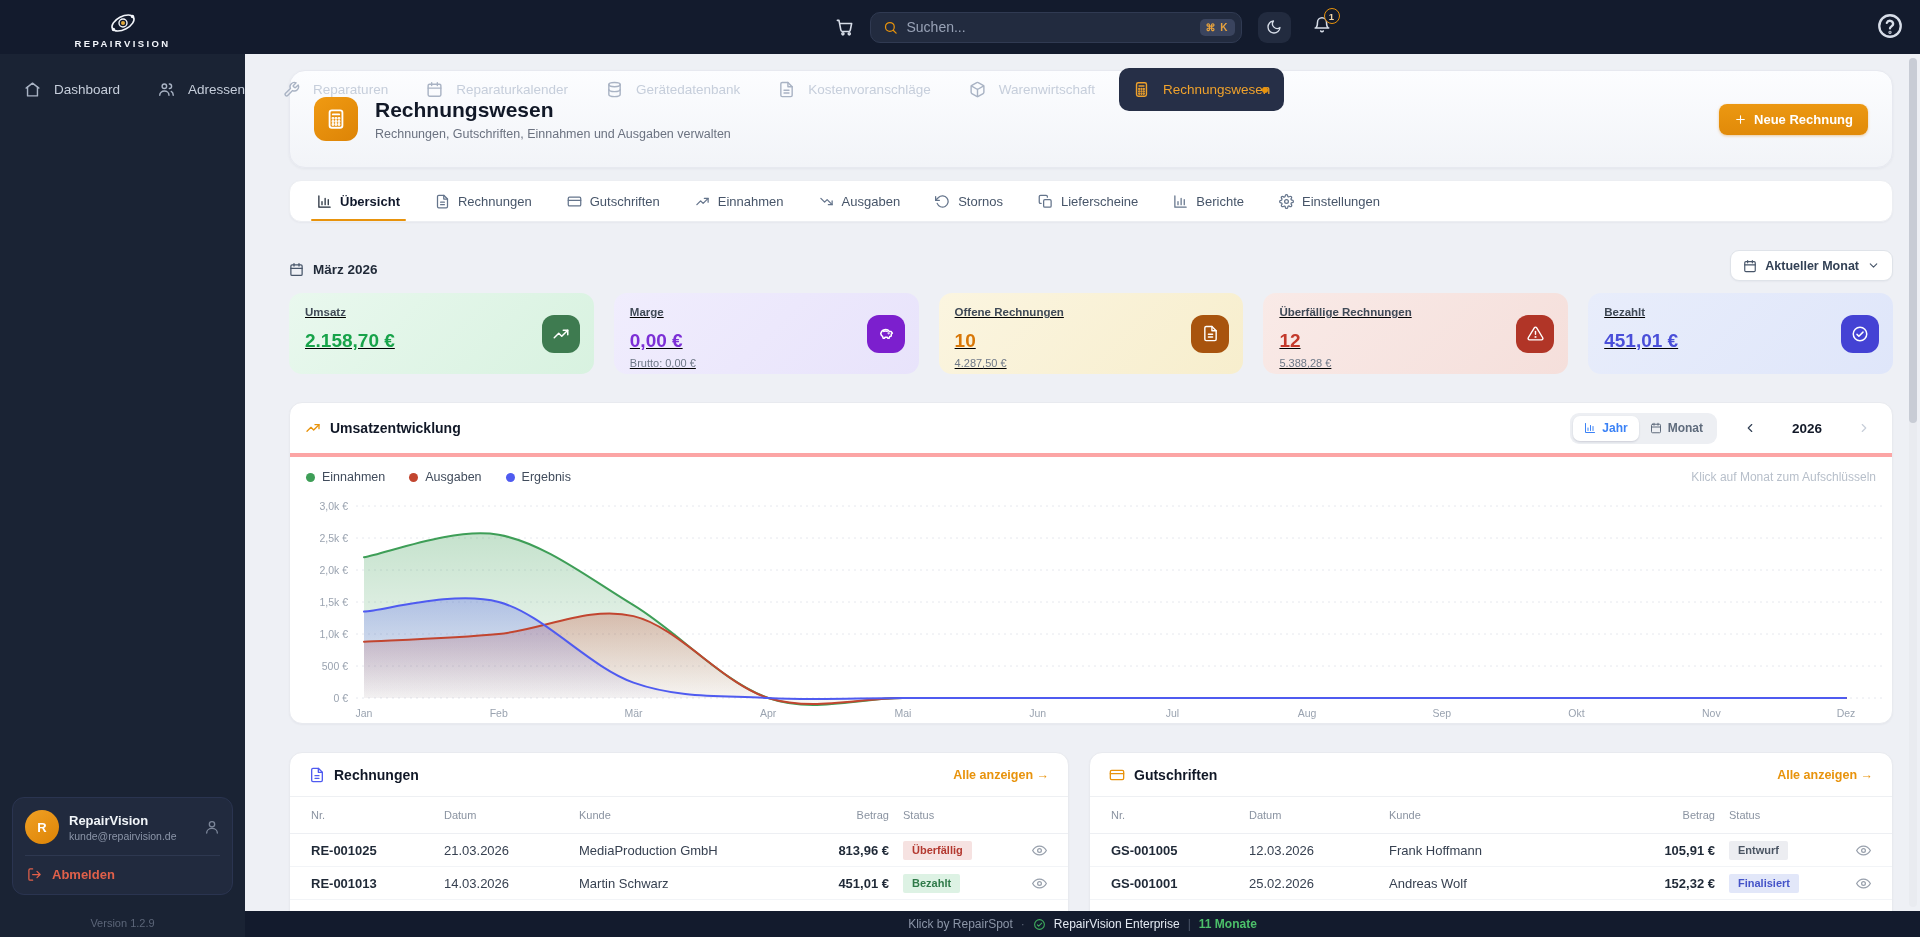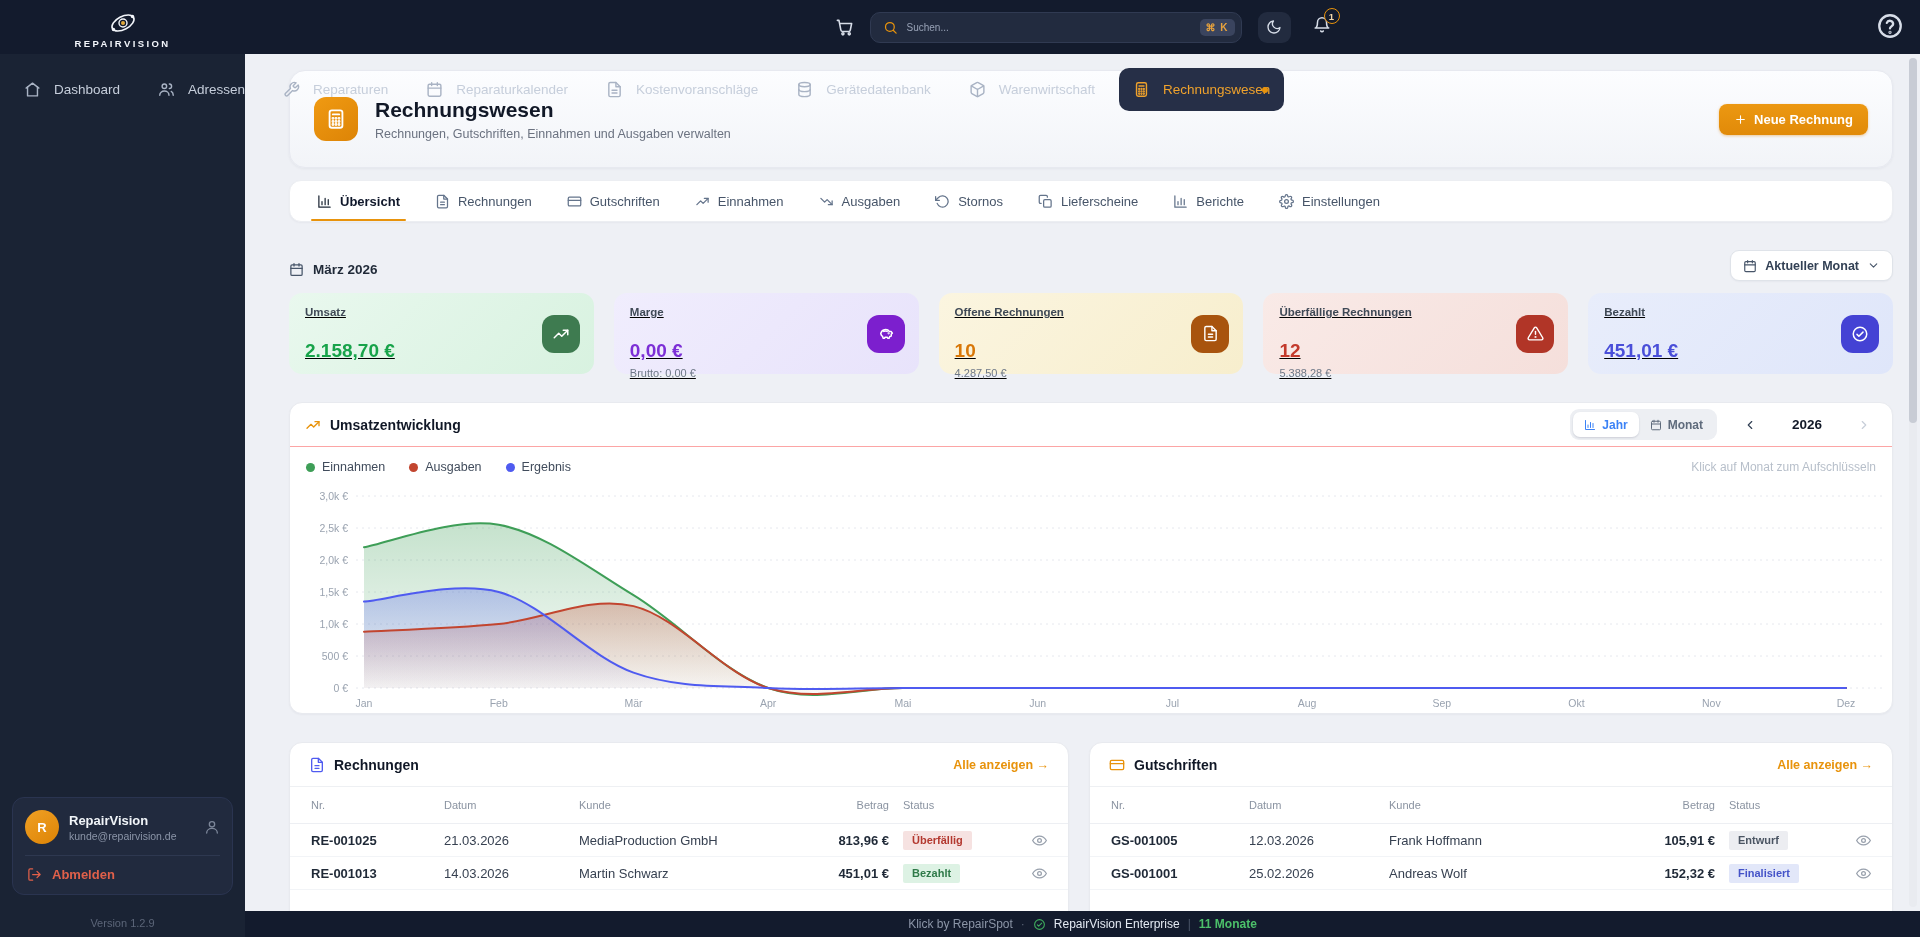--- a/index.html
+++ b/index.html
@@ -8,21 +8,21 @@
   .page { position:relative; width:1920px; height:937px; overflow:hidden; background:#eef0f5; }
 
   
   .topbar { position:absolute; top:0; left:0; width:1920px; height:54px; background:#131b2d; display:flex; align-items:center; z-index:30; }
   .logo { width:245px; height:54px; display:flex; flex-direction:column; align-items:center; justify-content:center; gap:2px; padding-top:4px; }
   .logo svg { display:block; }
   .logo-text { color:#f3f6fb; font-size:9.5px; font-weight:700; letter-spacing:2.4px; }
   .topbar-main { flex:1; display:flex; align-items:center; justify-content:center; gap:16px; position:relative; height:100%; }
   .icon-btn { background:none; border:none; cursor:pointer; display:flex; align-items:center; justify-content:center; color:#d7dde8; }
   .searchbox { width:372px; height:31px; background:#222b3f; border:1px solid #303a52; border-radius:10px; display:flex; align-items:center; padding:0 6px 0 12px; gap:9px; }
-  .searchbox input { flex:1; background:transparent; border:none; outline:none; color:#aab3c5; font-size:10px; font-family:"Liberation Sans",sans-serif; }
+  .searchbox input { flex:1; background:transparent; border:none; outline:none; color:#aab3c5; font-size:14px; font-family:"Liberation Sans",sans-serif; }
   .searchbox input::placeholder { color:#98a2b6; }
   .kbd { background:#3a445e; color:#e8a33d; font-size:10px; font-weight:700; border-radius:5px; padding:3px 6px; letter-spacing:1px; }
   .moon-btn { width:33px; height:31px; background:#222b3f; border-radius:9px; }
   .bell-wrap { position:relative; margin-left:6px; }
   .badge-count { position:absolute; top:-8px; right:-9px; width:16px; height:16px; border-radius:50%; border:1.5px solid #e8930c; background:#131b2d; color:#f4d9ab; font-size:9.5px; font-weight:700; display:flex; align-items:center; justify-content:center; }
   .help-btn { position:absolute; right:16px; top:12px; }
 
   
   .sidebar { position:absolute; top:54px; left:0; width:245px; height:883px; background:#1a2334; z-index:20; }
   .nav { padding-top:14px; display:flex; flex-direction:row; }
@@ -61,31 +61,31 @@
 
   .period-row { margin-top:28px; display:flex; align-items:center; }
   .period-label { display:flex; align-items:center; gap:9px; color:#1f2937; font-size:13.5px; font-weight:600;margin-top:8px; }
   .period-label svg { color:#475569; }
   .month-select { margin-left:auto; height:31px; background:#fff; border:1px solid #dfe3e9; border-radius:9px; display:flex; align-items:center; gap:8px; padding:0 12px; font-size:12.5px; font-weight:600; color:#334155; cursor:pointer; box-shadow:0 1px 2px rgba(20,30,60,.04); }
   .month-select svg { color:#475569; }
 
   .stats-row { margin-top:12px; display:grid; grid-template-columns:repeat(5,1fr); gap:20px; }
   .stat { height:81px; border-radius:13px; padding:13px 16px; position:relative;text-decoration:underline; }
   .stat-label { font-size:11.5px; font-weight:600; color:#3f4956; }
-  .stat-value { font-size:19px; font-weight:800; margin-top:22px; }
+  .stat-value { font-size:19px; font-weight:800; margin-top:12px; }
   .stat-sub { font-size:11px; color:#6e7887; margin-top:5px; }
   .stat-icon { position:absolute; right:14px; top:50%; transform:translateY(-50%); width:38px; height:38px; border-radius:12px; display:flex; align-items:center; justify-content:center; color:#fff; }
   .stat.s1 { background:linear-gradient(135deg,#e9f8ee,#d8f2e0); } .s1 .stat-value{color:#18a34a;} .s1 .stat-icon{background:#3e7b50;}
   .stat.s2 { background:linear-gradient(135deg,#f0edfd,#e8e3fb); } .s2 .stat-value{color:#7c2fd6;} .s2 .stat-icon{background:#7c1fce;}
   .stat.s3 { background:linear-gradient(135deg,#fbf5e0,#f7eecd); } .s3 .stat-value{color:#d87708;} .s3 .stat-icon{background:#a8540e;}
   .stat.s4 { background:linear-gradient(135deg,#f9eae7,#f5dfdb); } .s4 .stat-value{color:#c33a2c;} .s4 .stat-icon{background:#b13527;}
   .stat.s5 { background:linear-gradient(135deg,#e8edfb,#dfe6fa); } .s5 .stat-value{color:#4a4fd9;} .s5 .stat-icon{background:#4442d4;}
 
   .chart-card { margin-top:28px; background:#fff; border:1px solid #e8eaef; border-radius:13px; box-shadow:0 1px 2px rgba(20,30,60,.04); overflow:hidden; }
-  .chart-head { height:44px; display:flex; align-items:center; padding:0 15px; border-bottom:1px solid #fca5a5; }
+  .chart-head { height:54px; display:flex; align-items:center; padding:0 15px; border-bottom:4px solid #fca5a5; }
   .chart-title { display:flex; align-items:center; gap:9px; font-size:14px; font-weight:700; color:#111827; }
   .chart-title svg { color:#e8930c; }
   .chart-controls { margin-left:auto; display:flex; align-items:center; gap:20px; }
   .segmented { background:#edeff3; border-radius:9px; padding:3px; display:flex; }
   .seg-btn { height:25px; display:flex; align-items:center; gap:6px; padding:0 11px; border-radius:7px; font-size:12px; font-weight:600; color:#5f6b7c; cursor:pointer; }
   .seg-btn.active { background:#fff; color:#3b82f6; box-shadow:0 1px 2px rgba(20,30,60,.15); }
   .year-nav { display:flex; align-items:center; gap:8px; }
   .year-nav .chev { width:26px; height:26px; display:flex; align-items:center; justify-content:center; cursor:pointer; }
   .year-label { font-size:13.5px; font-weight:700; color:#111827; width:72px; text-align:center; }
   .chart-legend { display:flex; align-items:center; gap:24px; padding:13px 16px 4px 16px; }
@@ -211,32 +211,32 @@
       </div>
       <div class="nav-item">
         <svg class="ic" width="17" height="17" viewBox="0 0 24 24">
             <rect x="3" y="4.5" width="18" height="17" rx="2"></rect>
             <path d="M8 2.5v4M16 2.5v4M3 10h18"></path>
           </svg>
         <span>Reparaturkalender</span>
       </div>
       <div class="nav-item">
         <svg class="ic" width="17" height="17" viewBox="0 0 24 24">
-            <path d="M14 2H6a2 2 0 0 0-2 2v16a2 2 0 0 0 2 2h12a2 2 0 0 0 2-2V8z"></path>
-            <path d="M14 2v6h6M15.5 13h-7M15.5 17h-7"></path>
-          </svg>
-        <span>Kostenvoranschläge</span>
-      </div>
-      <div class="nav-item">
-        <svg class="ic" width="17" height="17" viewBox="0 0 24 24">
             <ellipse cx="12" cy="5" rx="8" ry="3"></ellipse>
             <path d="M4 5v14c0 1.7 3.6 3 8 3s8-1.3 8-3V5"></path>
             <path d="M4 12c0 1.7 3.6 3 8 3s8-1.3 8-3"></path>
           </svg>
         <span>Gerätedatenbank</span>
+      </div>
+      <div class="nav-item">
+        <svg class="ic" width="17" height="17" viewBox="0 0 24 24">
+            <path d="M14 2H6a2 2 0 0 0-2 2v16a2 2 0 0 0 2 2h12a2 2 0 0 0 2-2V8z"></path>
+            <path d="M14 2v6h6M15.5 13h-7M15.5 17h-7"></path>
+          </svg>
+        <span>Kostenvoranschläge</span>
       </div>
       <div class="nav-item">
         <svg class="ic" width="17" height="17" viewBox="0 0 24 24">
             <path d="M21 16V8a2 2 0 0 0-1-1.73l-7-4a2 2 0 0 0-2 0l-7 4A2 2 0 0 0 3 8v8a2 2 0 0 0 1 1.73l7 4a2 2 0 0 0 2 0l7-4A2 2 0 0 0 21 16z"></path>
             <path d="M3.3 7 12 12l8.7-5M12 22V12"></path>
           </svg>
         <span>Warenwirtschaft</span>
       </div>
       <div class="nav-item active">
         <svg class="ic" width="17" height="17" viewBox="0 0 24 24">

